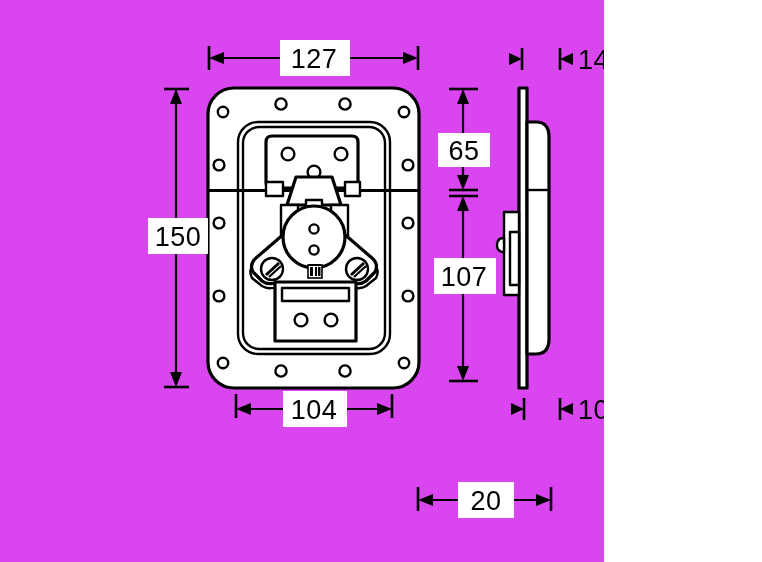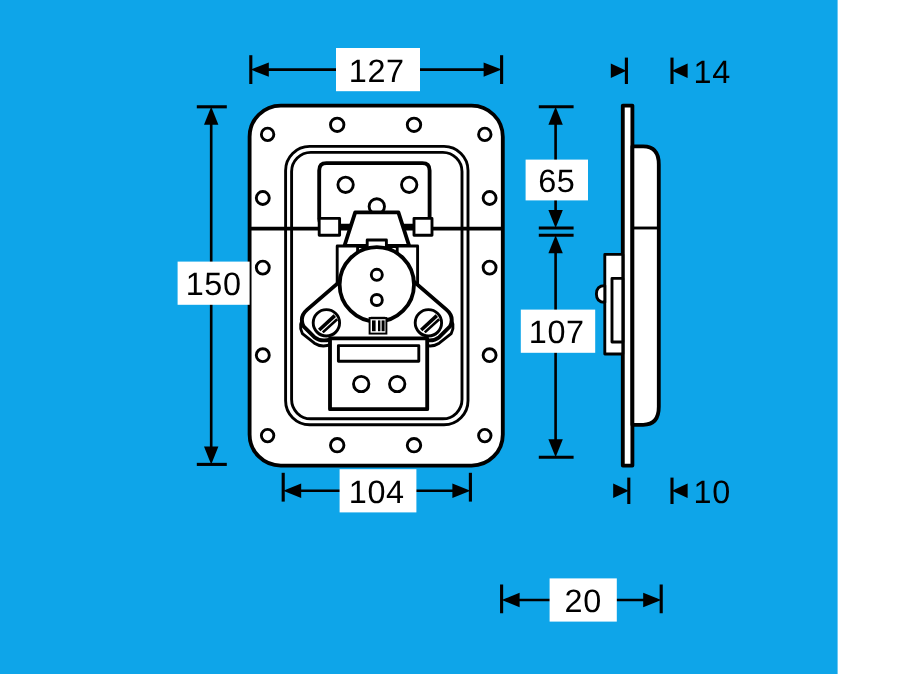--- a/index.html
+++ b/index.html
@@ -6,23 +6,23 @@
   html, body {
     margin: 0;
     padding: 0;
     background: #ffffff;
   }
   body {
     font-family: "Liberation Sans", sans-serif;
   }
   #drawing-root {
     position: relative;
-    width: 698px;
+    width: 604px;
     height: 562px;
-    background: #0ea5e9;
+    background: #d946ef;
     overflow: hidden;
   }
   #drawing-svg {
     display: block;
     width: 762px;
     height: 562px;
   }
   .dim-text {
     font-family: "Liberation Sans", sans-serif;
     font-size: 27px;

